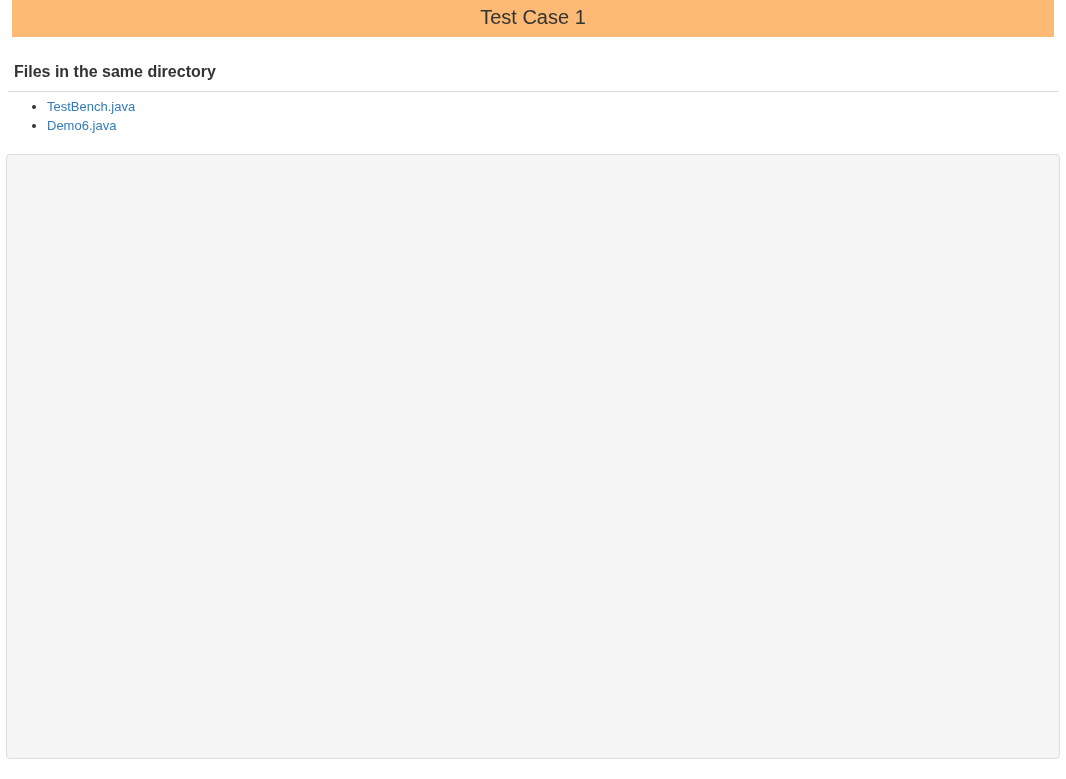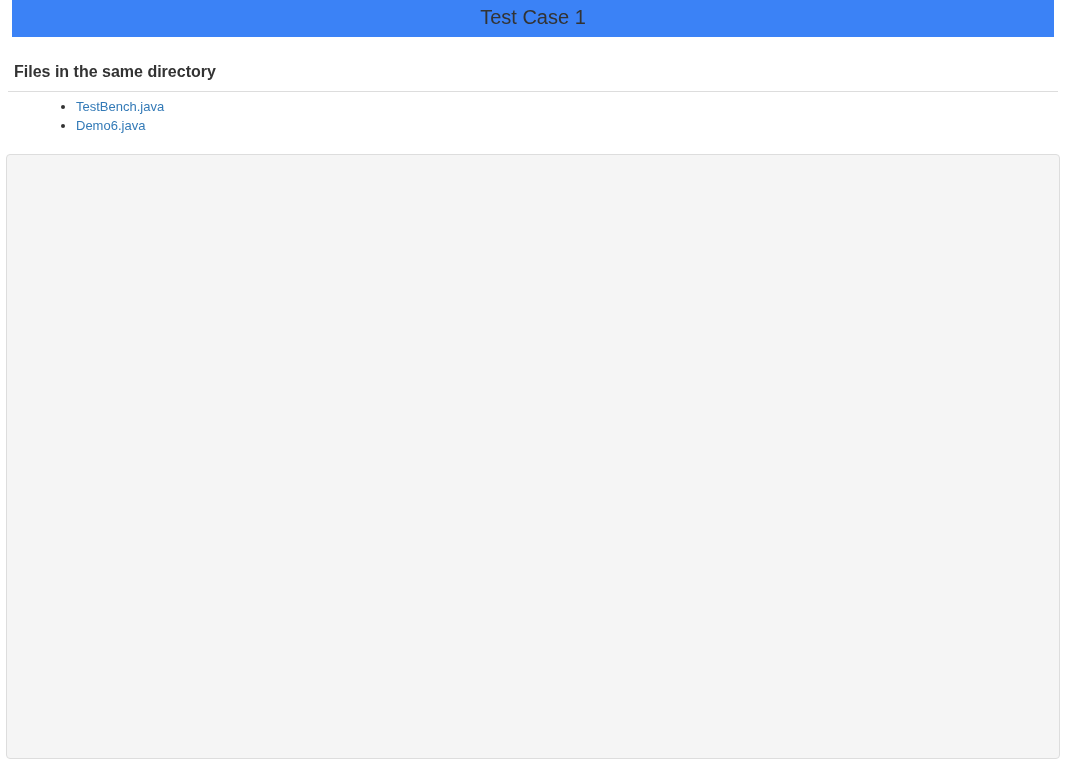--- a/index.html
+++ b/index.html
@@ -6,21 +6,21 @@
   html, body {
     margin: 0;
     padding: 0;
     font-family: Arial, Helvetica, sans-serif;
     font-size: 14px;
     color: #333;
     background: #fff;
     width: 1066px;
   }
   .title-bar {
-    background: #3b82f6;
+    background: #fdba74;
     color: #333;
     text-align: center;
     font-size: 20px;
     padding: 6px 0 8px 0;
     margin: 0 12px;
   }
   .section {
     padding: 10px 14px 2px 14px;
   }
   .section h3 {
@@ -28,21 +28,21 @@
     font-weight: bold;
     margin: 16px 0 8px 0;
   }
   hr.rule {
     border: none;
     border-top: 1px solid #ddd;
     margin: 0 8px 4px 8px;
   }
   ul.file-list {
     margin: 6px 0 10px 0;
-    padding-left: 76px;
+    padding-left: 47px;
   }
   ul.file-list li {
     list-style: disc;
     color: #333;
     font-size: 13px;
     line-height: 1.45;
   }
   ul.file-list li a {
     color: #337ab7;
     text-decoration: none;

